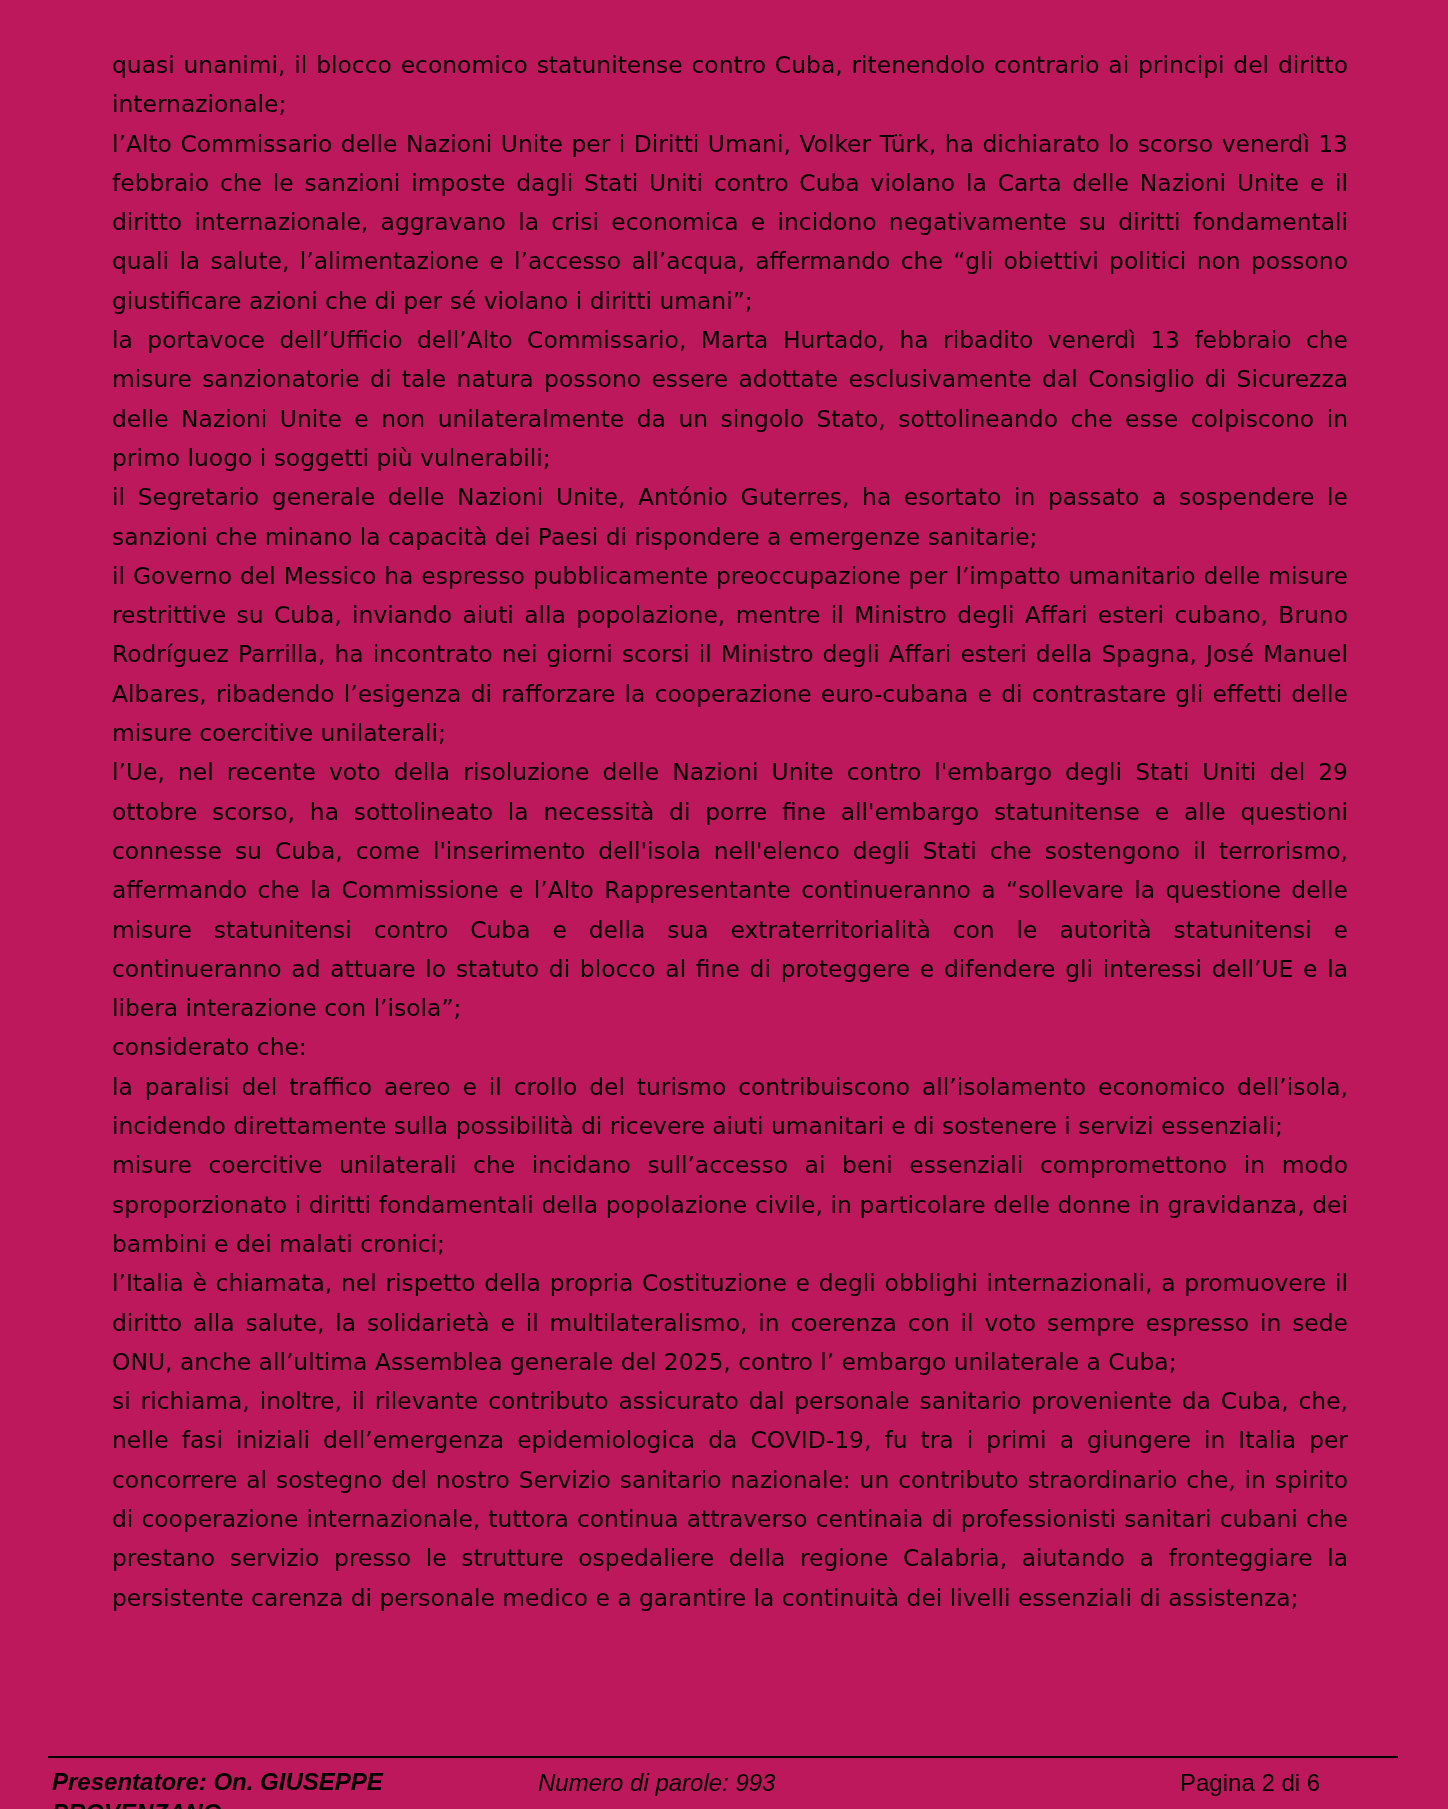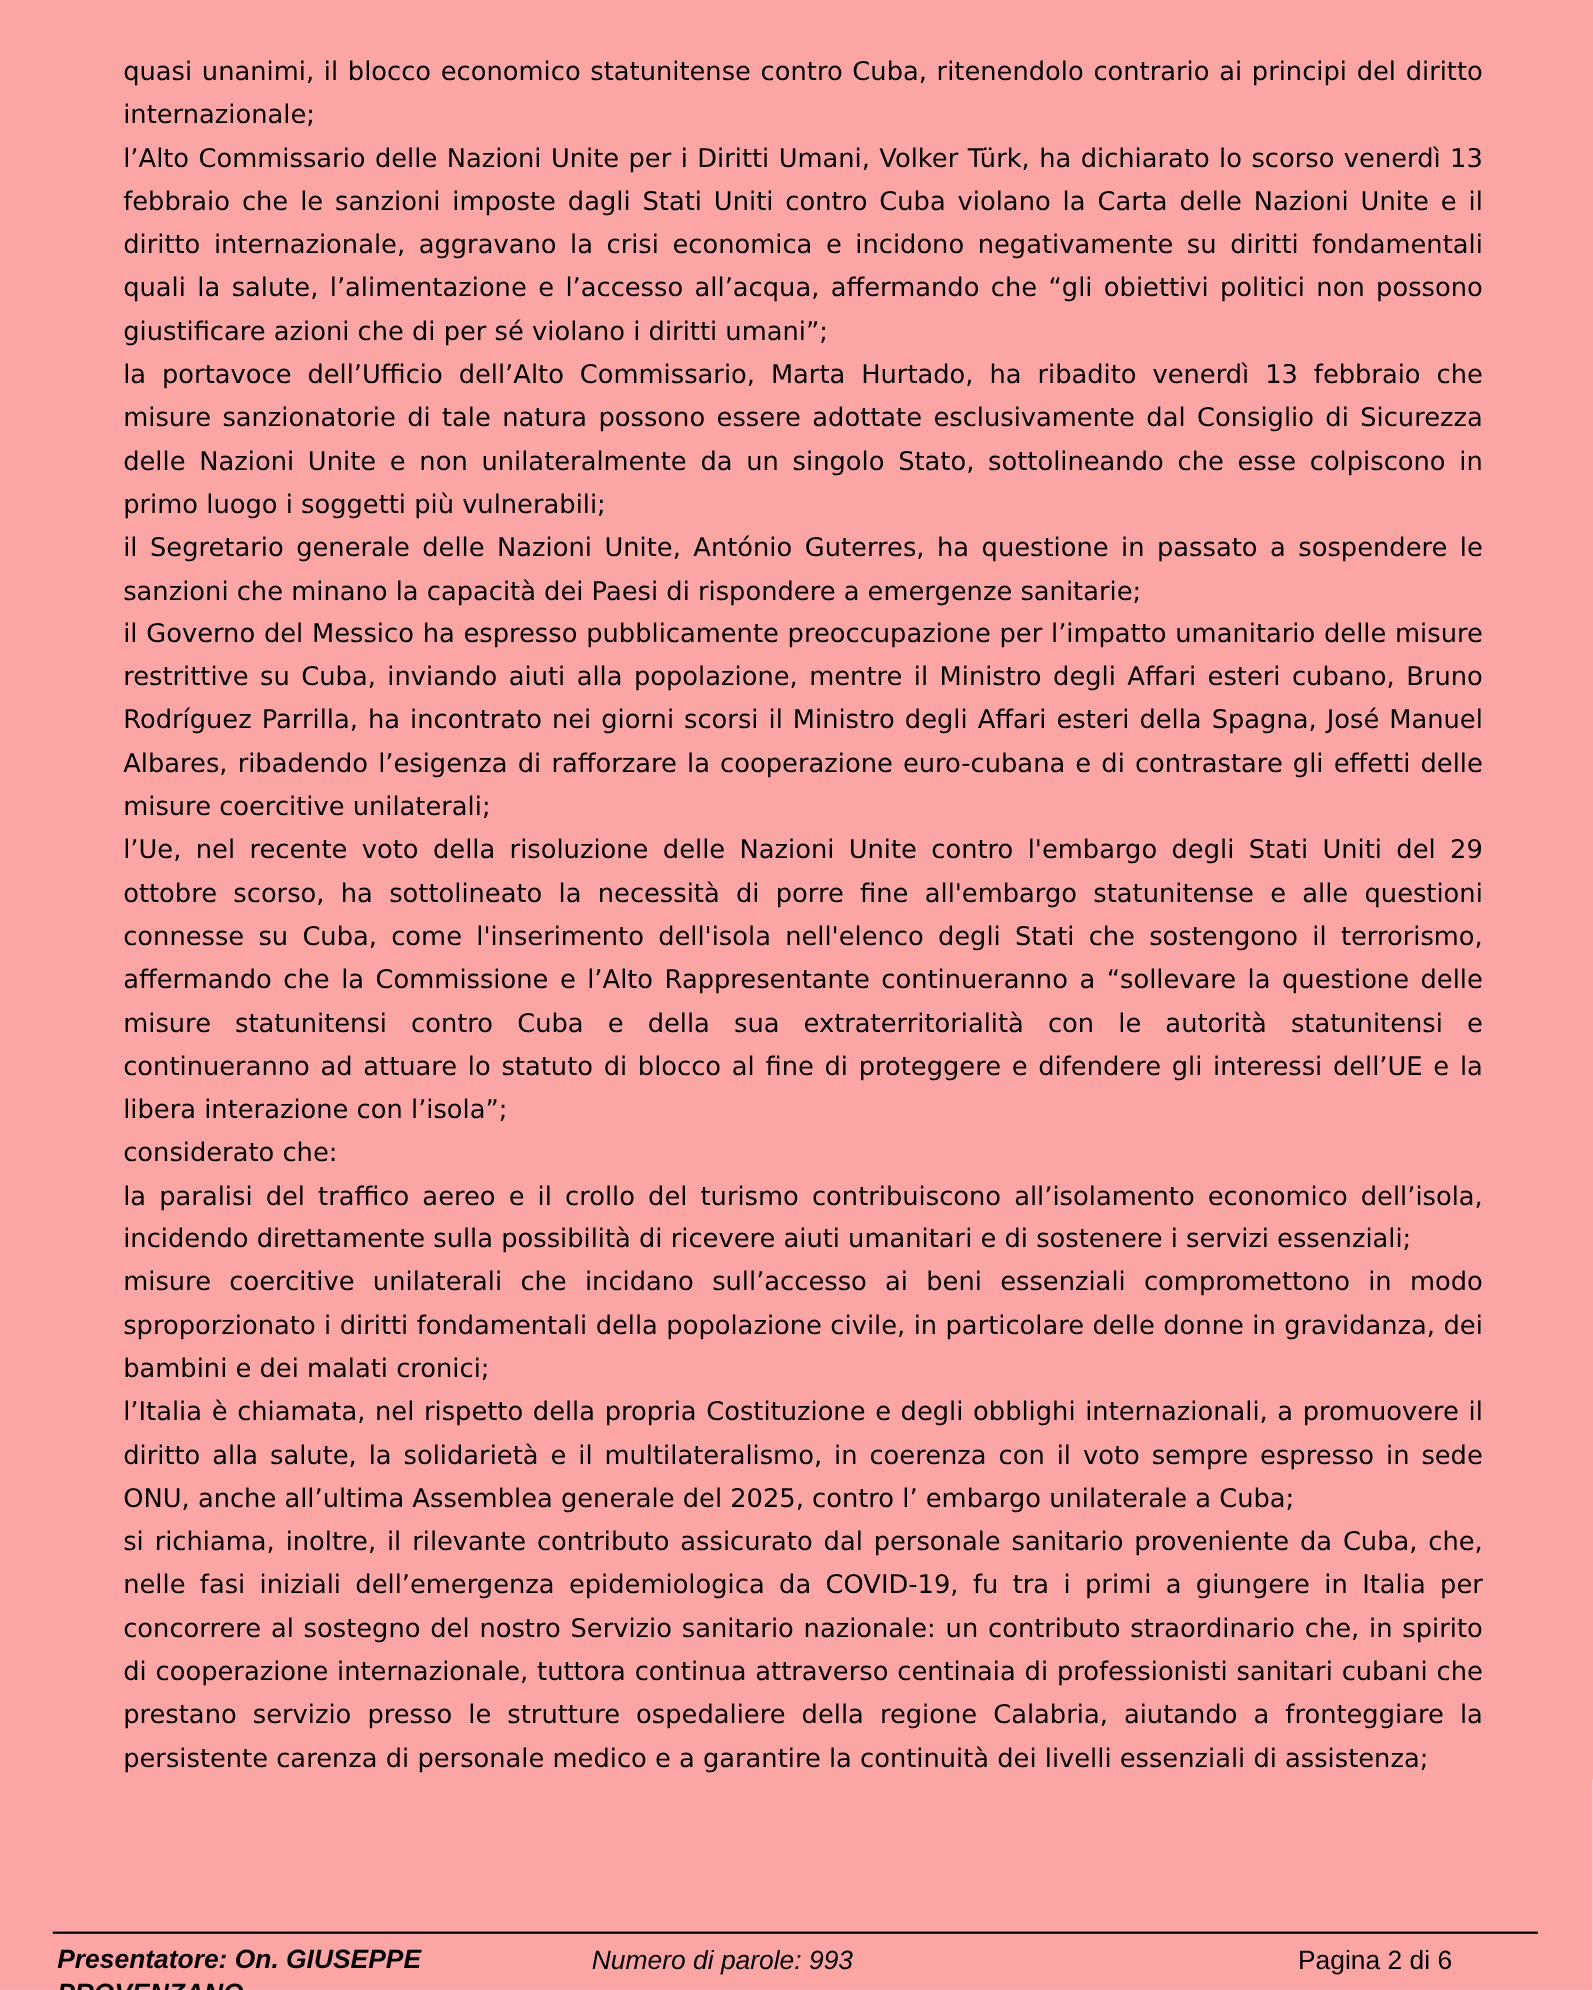--- a/index.html
+++ b/index.html
@@ -5,21 +5,21 @@
 <style>
   html, body {
     margin: 0;
     padding: 0;
     background: #ffffff;
   }
   .page {
     position: relative;
     width: 1448px;
     height: 1809px;
-    background: #fca5a5;
+    background: #be185d;
     color: #000000;
     overflow: hidden;
     font-family: "DejaVu Sans", sans-serif;
   }
   .body-text {
     position: absolute;
     left: 112px;
     top: 46px;
     width: 1236px;
     font-size: 23.4px;
@@ -74,21 +74,21 @@
 </style>
 </head>
 <body>
 
 <div class="page">
 
   <div class="body-text">
     <p><span>quasi unanimi, il blocco economico statunitense contro Cuba, ritenendolo contrario ai principi del diritto internazionale;</span></p>
     <p><span>l’Alto Commissario delle Nazioni Unite per i Diritti Umani, Volker Türk, ha dichiarato lo scorso venerdì 13 febbraio che le sanzioni imposte dagli Stati Uniti contro Cuba violano la Carta delle Nazioni Unite e il diritto internazionale, aggravano la crisi economica e incidono negativamente su diritti fondamentali quali la salute, l’alimentazione e l’accesso all’acqua, affermando che “gli obiettivi politici non possono giustificare azioni che di per sé violano i diritti umani”;</span></p>
     <p><span>la portavoce dell’Ufficio dell’Alto Commissario, Marta Hurtado, ha ribadito venerdì 13 febbraio che misure sanzionatorie di tale natura possono essere adottate esclusivamente dal Consiglio di Sicurezza delle Nazioni Unite e non unilateralmente da un singolo Stato, sottolineando che esse colpiscono in primo luogo i soggetti più vulnerabili;</span></p>
-    <p><span>il Segretario generale delle Nazioni Unite, António Guterres, ha questione in passato a sospendere le sanzioni che minano la capacità dei Paesi di rispondere a emergenze sanitarie;</span></p>
+    <p><span>il Segretario generale delle Nazioni Unite, António Guterres, ha esortato in passato a sospendere le sanzioni che minano la capacità dei Paesi di rispondere a emergenze sanitarie;</span></p>
     <p><span>il Governo del Messico ha espresso pubblicamente preoccupazione per l’impatto umanitario delle misure restrittive su Cuba, inviando aiuti alla popolazione, mentre il Ministro degli Affari esteri cubano, Bruno Rodríguez Parrilla, ha incontrato nei giorni scorsi il Ministro degli Affari esteri della Spagna, José Manuel Albares, ribadendo l’esigenza di rafforzare la cooperazione euro-cubana e di contrastare gli effetti delle misure coercitive unilaterali;</span></p>
     <p><span>l’Ue, nel recente voto della risoluzione delle Nazioni Unite contro l'embargo degli Stati Uniti del 29 ottobre scorso, ha sottolineato la necessità di porre fine all'embargo statunitense e alle questioni connesse su Cuba, come l'inserimento dell'isola nell'elenco degli Stati che sostengono il terrorismo, affermando che la Commissione e l’Alto Rappresentante continueranno a “sollevare la questione delle misure statunitensi contro Cuba e della sua extraterritorialità con le autorità statunitensi e continueranno ad attuare lo statuto di blocco al fine di proteggere e difendere gli interessi dell’UE e la libera interazione con l’isola”;</span></p>
     <p><span class="b">considerato che:</span></p>
     <p><span>la paralisi del traffico aereo e il crollo del turismo contribuiscono all’isolamento economico dell’isola, incidendo direttamente sulla possibilità di ricevere aiuti umanitari e di sostenere i servizi essenziali;</span></p>
     <p><span>misure coercitive unilaterali che incidano sull’accesso ai beni essenziali compromettono in modo sproporzionato i diritti fondamentali della popolazione civile, in particolare delle donne in gravidanza, dei bambini e dei malati cronici;</span></p>
     <p><span>l’Italia è chiamata, nel rispetto della propria Costituzione e degli obblighi internazionali, a promuovere il diritto alla salute, la solidarietà e il multilateralismo, </span><span class="b">in coerenza con il voto sempre espresso in sede ONU, anche all’ultima Assemblea generale del 2025, contro l’ embargo unilaterale a Cuba;</span></p>
     <p><span class="b">si richiama, inoltre, il rilevante contributo assicurato dal personale sanitario proveniente da Cuba, che, nelle fasi iniziali dell’emergenza epidemiologica da COVID-19, fu tra i primi a giungere in Italia per concorrere al sostegno del nostro Servizio sanitario nazionale: un contributo straordinario che, in spirito di cooperazione internazionale, tuttora continua attraverso centinaia di professionisti sanitari cubani che prestano servizio presso le strutture ospedaliere della regione Calabria, aiutando a fronteggiare la persistente carenza di personale medico e a garantire la continuità dei livelli essenziali di assistenza;</span></p>
   </div>
 
   <div class="footer-rule"></div>

